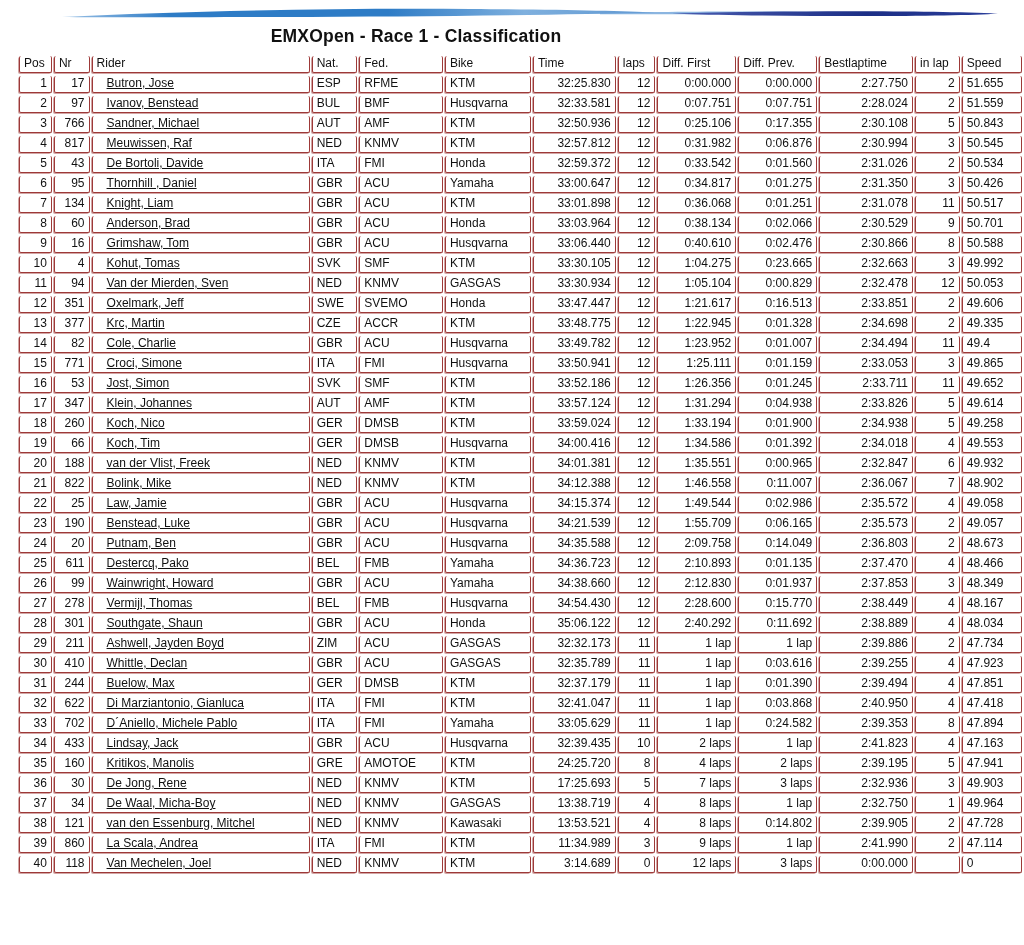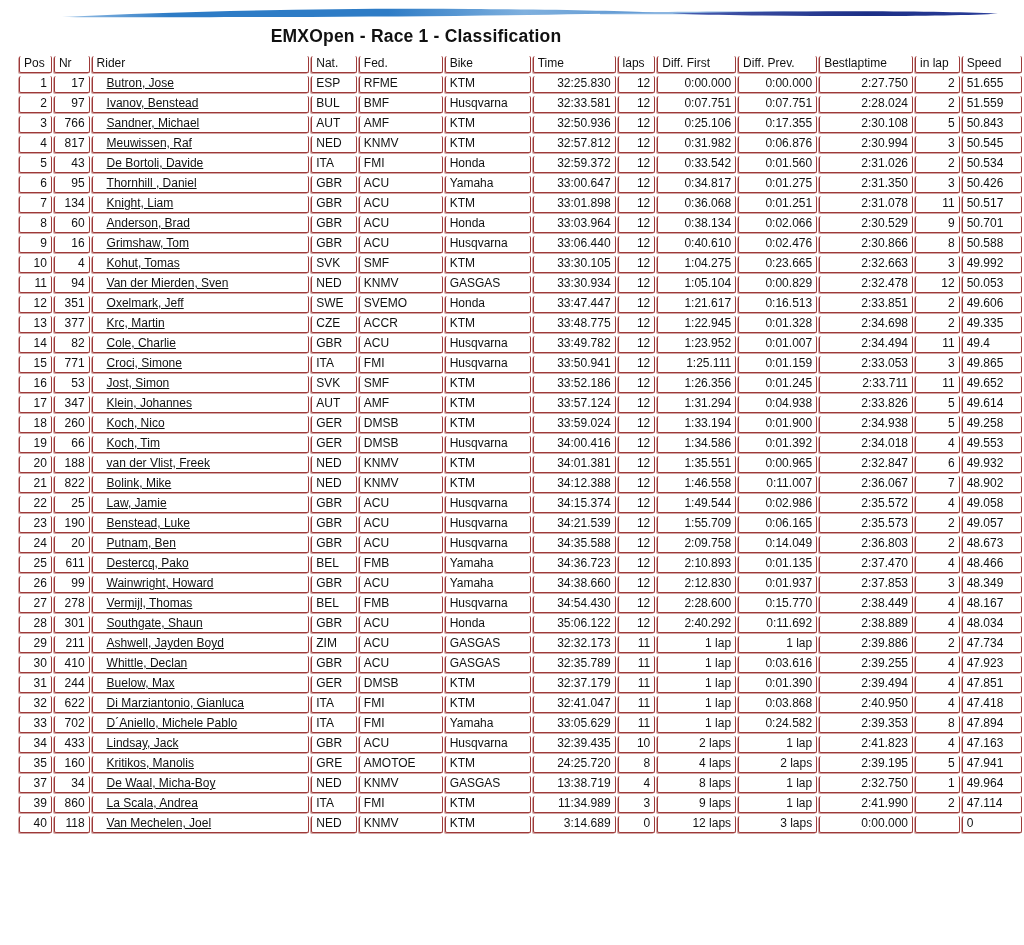--- a/index.html
+++ b/index.html
@@ -632,35 +632,65 @@
           <td class="al-l">KTM</td>
           <td class="al-r">24:25.720</td>
           <td class="al-r">8</td>
           <td class="al-r">4 laps</td>
           <td class="al-r">2 laps</td>
           <td class="al-r">2:39.195</td>
           <td class="al-r">5</td>
           <td class="al-l">47.941</td>
         </tr>
         <tr>
+          <td class="al-r">36</td>
+          <td class="al-r">30</td>
+          <td class="al-l"><span class="rider-name">De Jong, Rene</span></td>
+          <td class="al-l">NED</td>
+          <td class="al-l">KNMV</td>
+          <td class="al-l">KTM</td>
+          <td class="al-r">17:25.693</td>
+          <td class="al-r">5</td>
+          <td class="al-r">7 laps</td>
+          <td class="al-r">3 laps</td>
+          <td class="al-r">2:32.936</td>
+          <td class="al-r">3</td>
+          <td class="al-l">49.903</td>
+        </tr>
+        <tr>
           <td class="al-r">37</td>
           <td class="al-r">34</td>
           <td class="al-l"><span class="rider-name">De Waal, Micha-Boy</span></td>
           <td class="al-l">NED</td>
           <td class="al-l">KNMV</td>
           <td class="al-l">GASGAS</td>
           <td class="al-r">13:38.719</td>
           <td class="al-r">4</td>
           <td class="al-r">8 laps</td>
           <td class="al-r">1 lap</td>
           <td class="al-r">2:32.750</td>
           <td class="al-r">1</td>
           <td class="al-l">49.964</td>
         </tr>
         <tr>
+          <td class="al-r">38</td>
+          <td class="al-r">121</td>
+          <td class="al-l"><span class="rider-name">van den Essenburg, Mitchel</span></td>
+          <td class="al-l">NED</td>
+          <td class="al-l">KNMV</td>
+          <td class="al-l">Kawasaki</td>
+          <td class="al-r">13:53.521</td>
+          <td class="al-r">4</td>
+          <td class="al-r">8 laps</td>
+          <td class="al-r">0:14.802</td>
+          <td class="al-r">2:39.905</td>
+          <td class="al-r">2</td>
+          <td class="al-l">47.728</td>
+        </tr>
+        <tr>
           <td class="al-r">39</td>
           <td class="al-r">860</td>
           <td class="al-l"><span class="rider-name">La Scala, Andrea</span></td>
           <td class="al-l">ITA</td>
           <td class="al-l">FMI</td>
           <td class="al-l">KTM</td>
           <td class="al-r">11:34.989</td>
           <td class="al-r">3</td>
           <td class="al-r">9 laps</td>
           <td class="al-r">1 lap</td>

